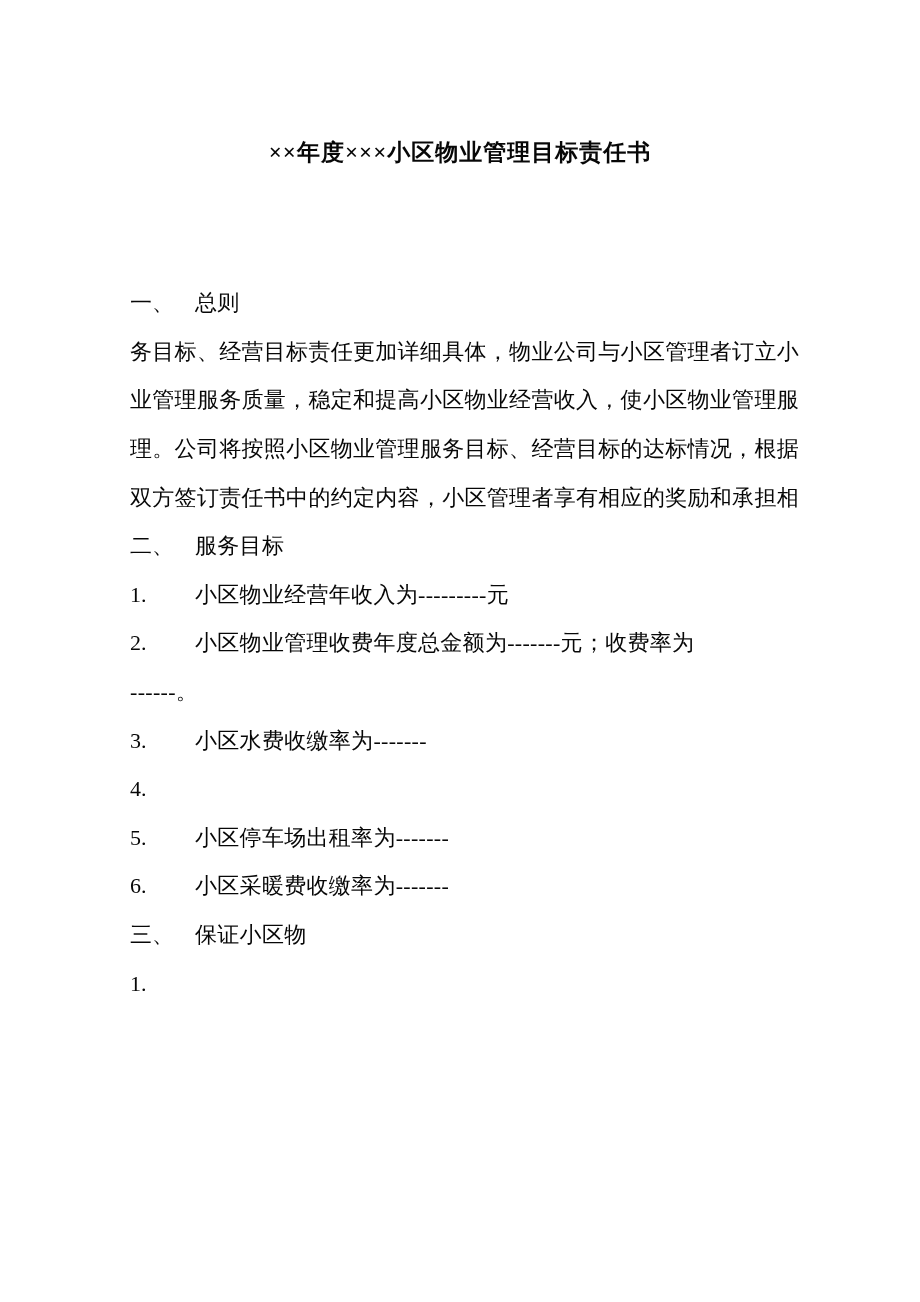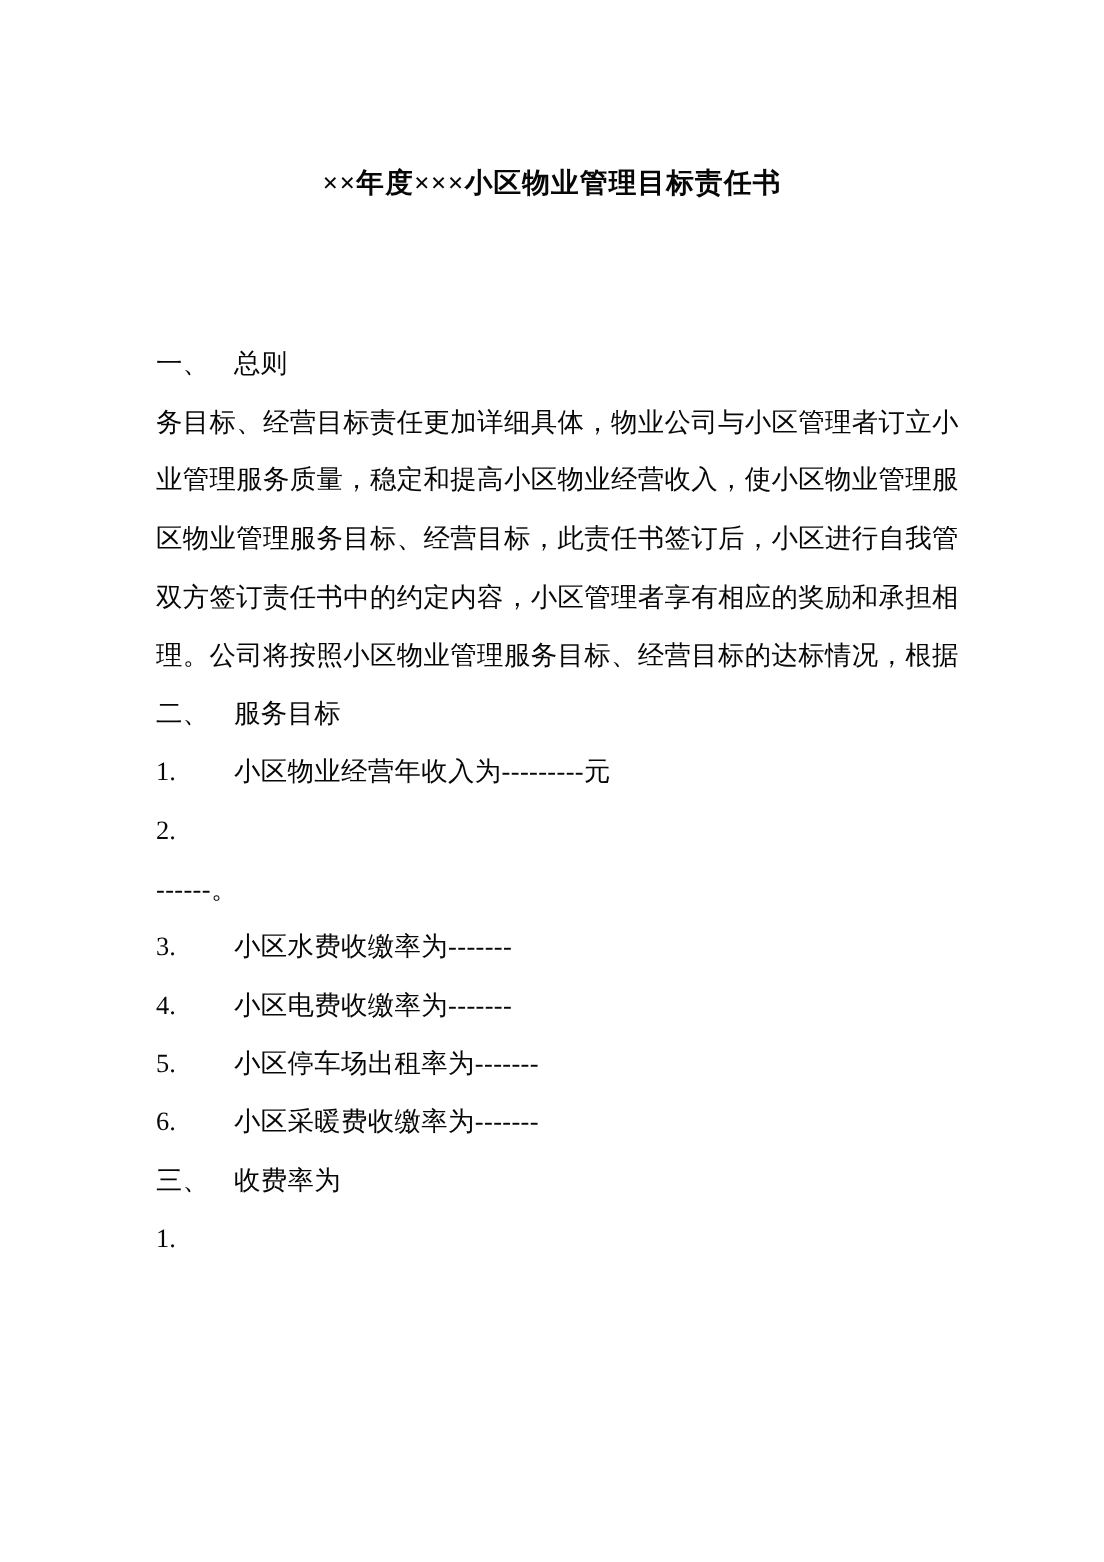--- a/index.html
+++ b/index.html
@@ -63,77 +63,73 @@
   <div class="line plain">
 
     <span class="text">务目标、经营目标责任更加详细具体，物业公司与小区管理者订立小</span>
   </div>
 
   <div class="line plain">
 
     <span class="text">业管理服务质量，稳定和提高小区物业经营收入，使小区物业管理服</span>
   </div>
 
+
   <div class="line plain">
 
-    <span class="text">区物业管理服务目标、经营目标，此责任书签订后，小区进行自我管</span>
+    <span class="text">理。公司将按照小区物业管理服务目标、经营目标的达标情况，根据</span>
   </div>
 
   <div class="line plain">
 
     <span class="text">双方签订责任书中的约定内容，小区管理者享有相应的奖励和承担相</span>
-  </div>
-
-  <div class="line plain">
-
-    <span class="text">理。公司将按照小区物业管理服务目标、经营目标的达标情况，根据</span>
   </div>
 
 
   <div class="line heading">
     <span class="num">二、</span>
     <span class="text">服务目标</span>
   </div>
 
   <div class="line item">
     <span class="num">1.</span>
     <span class="text">小区物业经营年收入为---------元</span>
   </div>
 
   <div class="line item">
     <span class="num">2.</span>
+    <span class="text">小区物业管理收费年度总金额为-------元；收费率为</span>
   </div>
 
   <div class="line plain">
 
     <span class="text">------。</span>
   </div>
 
   <div class="line item">
     <span class="num">3.</span>
     <span class="text">小区水费收缴率为-------</span>
   </div>
 
   <div class="line item">
     <span class="num">4.</span>
-    <span class="text">小区电费收缴率为-------</span>
   </div>
 
   <div class="line item">
     <span class="num">5.</span>
     <span class="text">小区停车场出租率为-------</span>
   </div>
 
   <div class="line item">
     <span class="num">6.</span>
     <span class="text">小区采暖费收缴率为-------</span>
   </div>
 
   <div class="line heading">
     <span class="num">三、</span>
-    <span class="text">收费率为</span>
+    <span class="text">保证小区物</span>
   </div>
 
   <div class="line item">
     <span class="num">1.</span>
   </div>
 </div>
 </div>
 
 </body></html>

